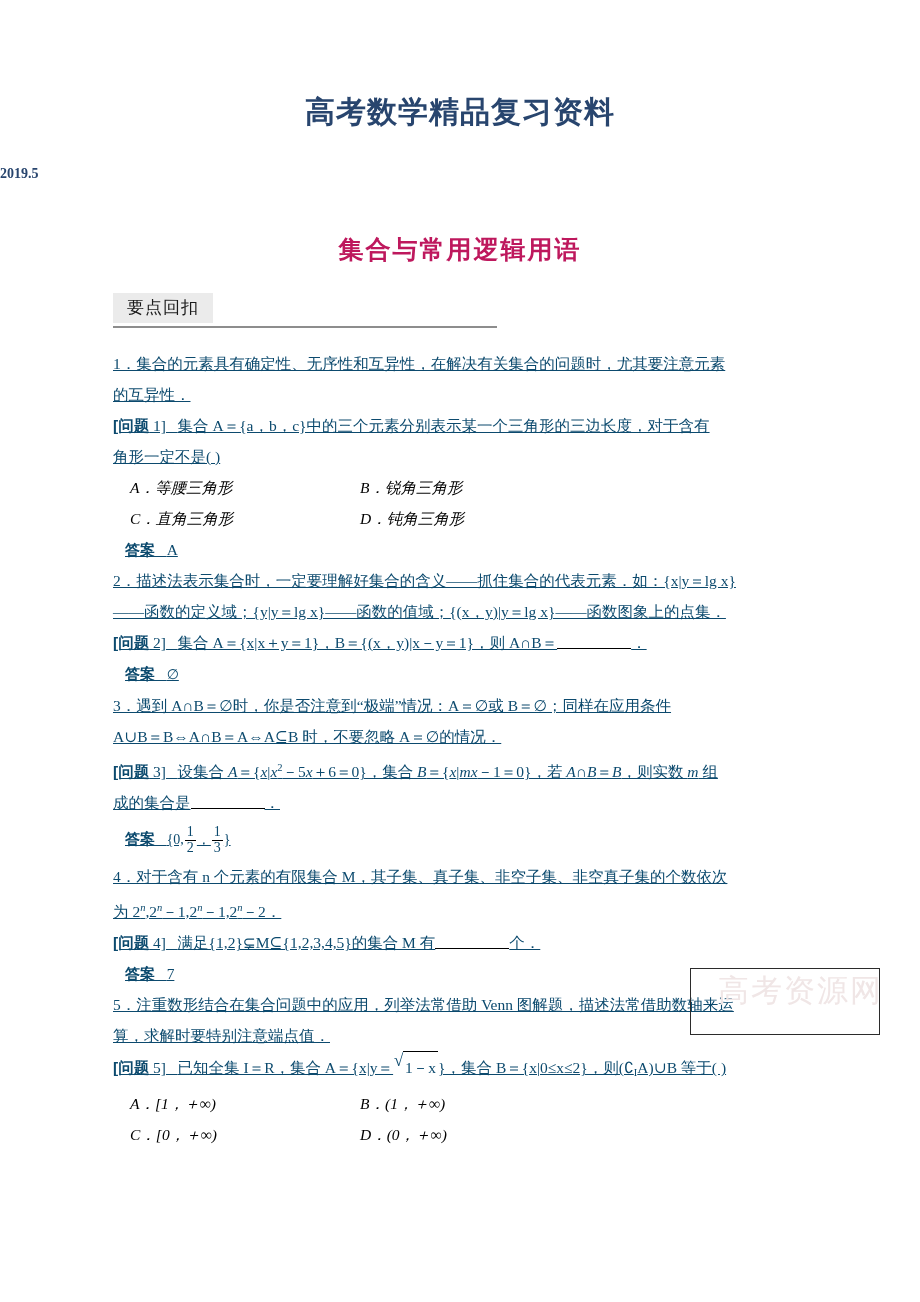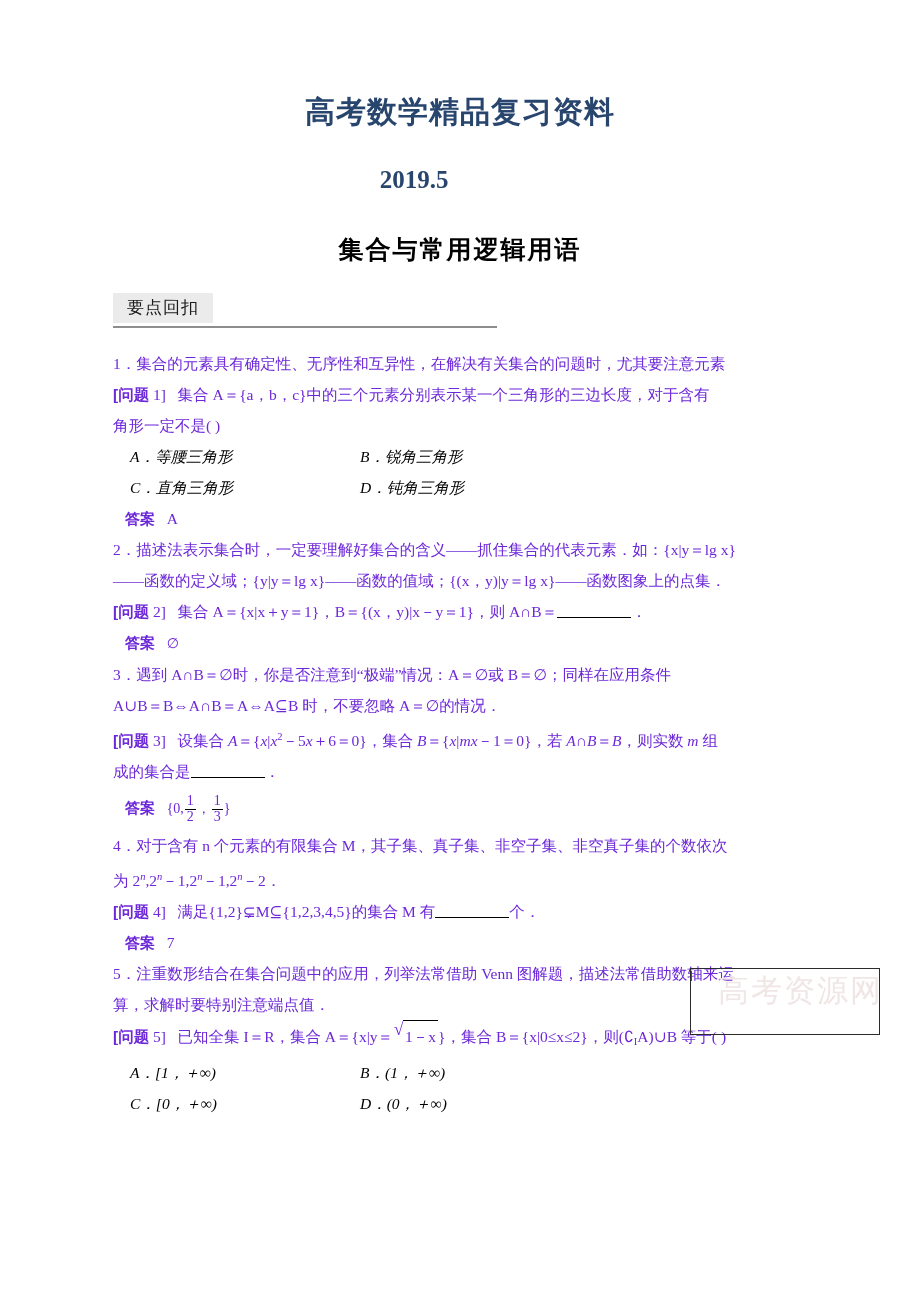--- a/index.html
+++ b/index.html
@@ -36,37 +36,37 @@
     font-weight: bold;
     font-size: 30px;
     letter-spacing: 1px;
     color: #28456e;
   }
   .doc-date {
     position: absolute;
     top: 166px;
     left: 0;
     width: 828px;
-    text-align: center;
+    text-align: left;
     font-family: "Liberation Serif", "DejaVu Serif", serif;
     font-weight: bold;
-    font-size: 25px;
+    font-size: 14px;
     color: #28456e;
   }
   .chapter-title {
     position: absolute;
     top: 233px;
     left: 0;
     width: 920px;
     text-align: center;
     font-family: "Liberation Sans", "DejaVu Sans", sans-serif;
     font-weight: bold;
     font-size: 25px;
     letter-spacing: 2px;
-    color: #000000;
+    color: #be185d;
   }
 
   
   .section-head {
     position: absolute;
     top: 293px;
     left: 113px;
     width: 384px;
     height: 33px;
     border-bottom: 2px solid #8d8d8d;
@@ -85,22 +85,23 @@
   
   .content {
     position: absolute;
     top: 348px;
     left: 113px;
     width: 700px;
   }
   .line {
     font-size: 15.5px;
     line-height: 31px;
-    color: #6d28d9;
+    color: #0c4a6e;
     white-space: nowrap;
+    text-decoration: underline;
   }
   .it { font-style: italic; }
   .small { font-size: 14px; }
 
   .ans-label {
     font-family: "Liberation Sans", "DejaVu Sans", sans-serif;
     font-weight: bold;
     font-size: 15px;
     margin-left: 12px;
   }
@@ -194,20 +195,21 @@
   <div class="doc-date">2019.5</div>
   <div class="chapter-title">集合与常用逻辑用语</div>
 
   <div class="section-head">
     <span class="label">要点回扣</span>
   </div>
 
   <div class="content">
 
     <div class="line">1．集合的元素具有确定性、无序性和互异性，在解决有关集合的问题时，尤其要注意元素</div>
+    <div class="line">的互异性．</div>
 
     <div class="line">
       <span class="prob-label"><span class="cjk">[问题</span> 1]</span>
       &nbsp;&nbsp;<span>集合 A＝{a，b，c}中的三个元素分别表示某一个三角形的三边长度，对于含有</span>
     </div>
     <div class="line">角形一定不是(    )</div>
 
     <div class="opt-row">
       <span class="opt first"><span>A．</span><span>等腰三角形</span></span>
       <span class="opt"><span>B．</span><span>锐角三角形</span></span>

